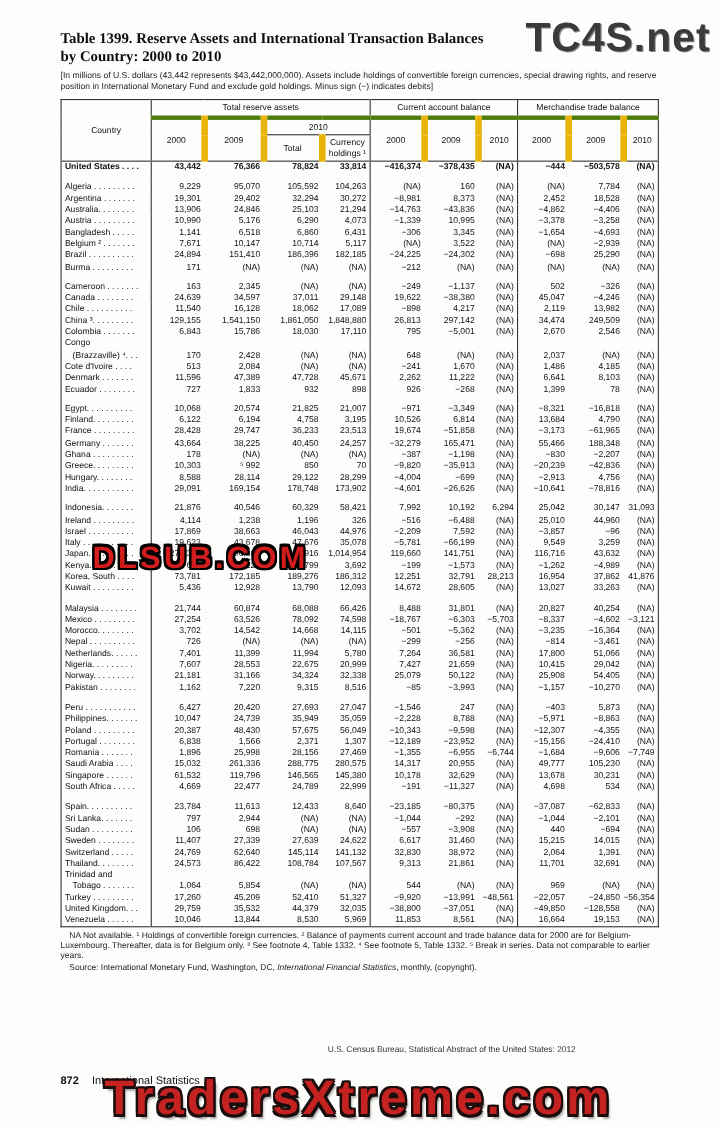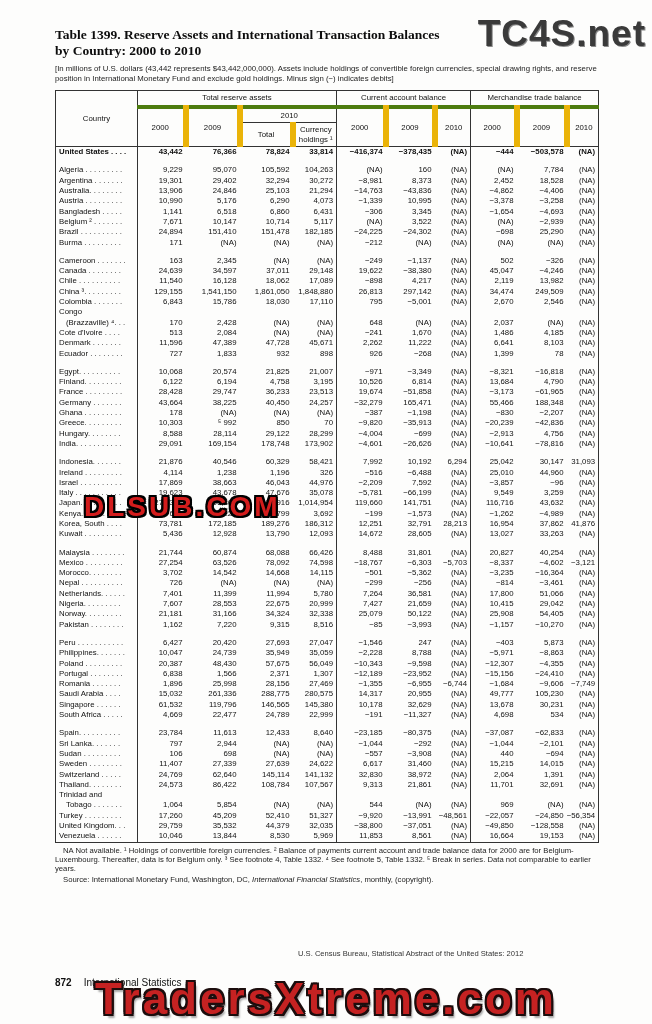--- a/index.html
+++ b/index.html
@@ -189,21 +189,21 @@
             <td class="num">3,522</td>
             <td class="num">(NA)</td>
             <td class="num bl">(NA)</td>
             <td class="num">−2,939</td>
             <td class="num">(NA)</td>
           </tr>
           <tr>
             <td class="country">Brazil . . . . . . . . . .</td>
             <td class="num bl">24,894</td>
             <td class="num">151,410</td>
-            <td class="num">151,478</td>
+            <td class="num">186,396</td>
             <td class="num">182,185</td>
             <td class="num bl">−24,225</td>
             <td class="num">−24,302</td>
             <td class="num">(NA)</td>
             <td class="num bl">−698</td>
             <td class="num">25,290</td>
             <td class="num">(NA)</td>
           </tr>
           <tr>
             <td class="country">Burma . . . . . . . . .</td>

